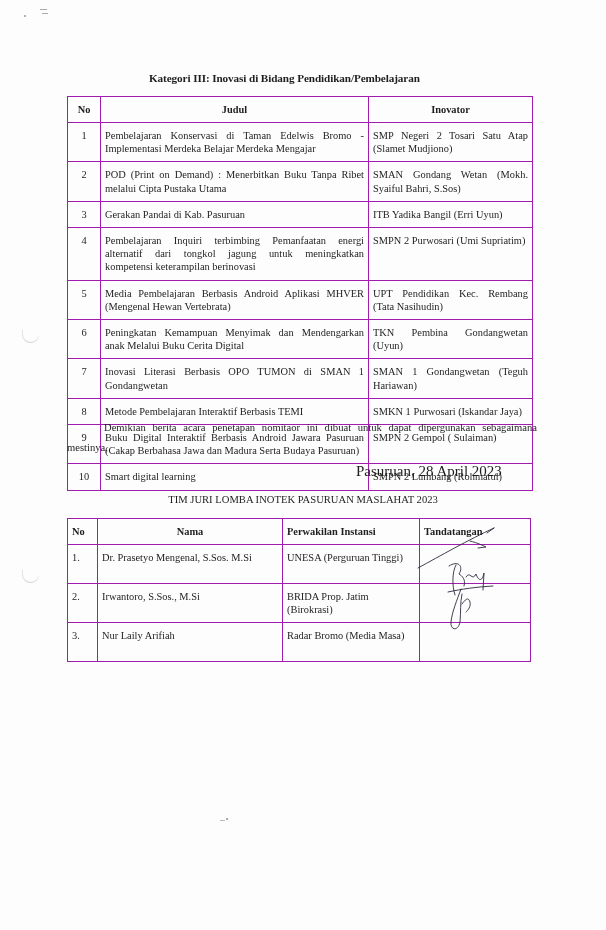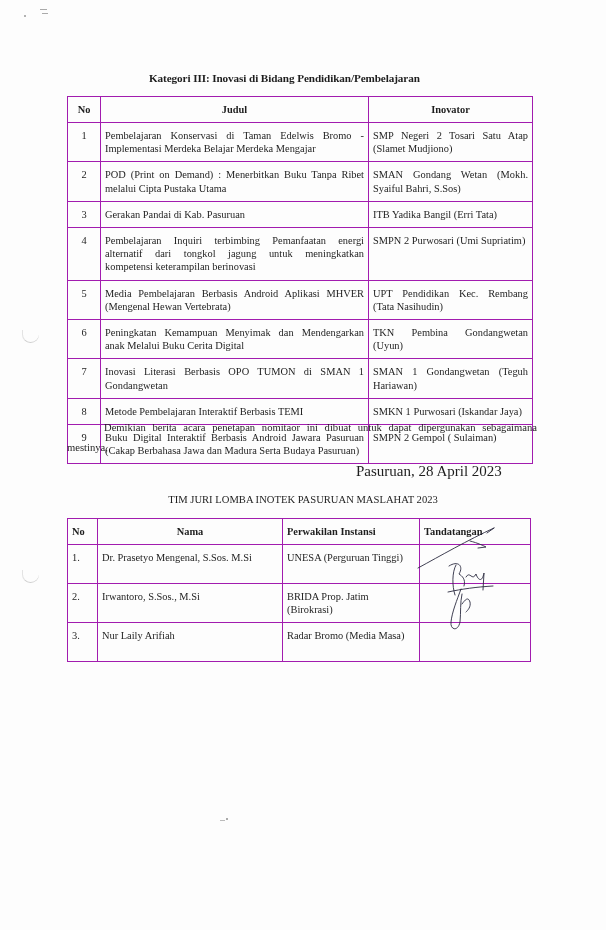--- a/index.html
+++ b/index.html
@@ -55,21 +55,21 @@
       <td class="c-inov">SMP Negeri 2 Tosari Satu Atap (Slamet Mudjiono)</td>
     </tr>
     <tr>
       <td class="c-no">2</td>
       <td class="c-judul">POD (Print on Demand) : Menerbitkan Buku Tanpa Ribet melalui Cipta Pustaka Utama</td>
       <td class="c-inov">SMAN Gondang Wetan (Mokh. Syaiful Bahri, S.Sos)</td>
     </tr>
     <tr>
       <td class="c-no">3</td>
       <td class="c-judul">Gerakan Pandai di Kab. Pasuruan</td>
-      <td class="c-inov">ITB Yadika Bangil (Erri Tata)</td>
+      <td class="c-inov">ITB Yadika Bangil (Erri Uyun)</td>
     </tr>
     <tr>
       <td class="c-no">4</td>
       <td class="c-judul">Pembelajaran Inquiri terbimbing Pemanfaatan energi alternatif dari tongkol jagung untuk meningkatkan kompetensi keterampilan berinovasi</td>
       <td class="c-inov">SMPN 2 Purwosari (Umi Supriatim)</td>
     </tr>
     <tr>
       <td class="c-no">5</td>
       <td class="c-judul">Media Pembelajaran Berbasis Android Aplikasi MHVER (Mengenal Hewan Vertebrata)</td>
       <td class="c-inov">UPT Pendidikan Kec. Rembang (Tata Nasihudin)</td>
@@ -86,20 +86,25 @@
     </tr>
     <tr>
       <td class="c-no">8</td>
       <td class="c-judul">Metode Pembelajaran Interaktif Berbasis TEMI</td>
       <td class="c-inov">SMKN 1 Purwosari (Iskandar Jaya)</td>
     </tr>
     <tr>
       <td class="c-no">9</td>
       <td class="c-judul">Buku Digital Interaktif Berbasis Android Jawara Pasuruan (Cakap Berbahasa Jawa dan Madura Serta Budaya Pasuruan)</td>
       <td class="c-inov">SMPN 2 Gempol ( Sulaiman)</td>
+    </tr>
+    <tr>
+      <td class="c-no">10</td>
+      <td class="c-judul">Smart digital learning</td>
+      <td class="c-inov">SMPN 2 Lumbang (Rohmatul)</td>
     </tr>
   </tbody>
 </table>
 
 <div class="abs para">Demikian berita acara penetapan nomitaor ini dibuat untuk dapat dipergunakan sebagaimana mestinya,</div>
 
 <div class="abs date">Pasuruan, 28 April 2023</div>
 
 <div class="abs jury-title">TIM JURI LOMBA INOTEK PASURUAN MASLAHAT 2023</div>
 

